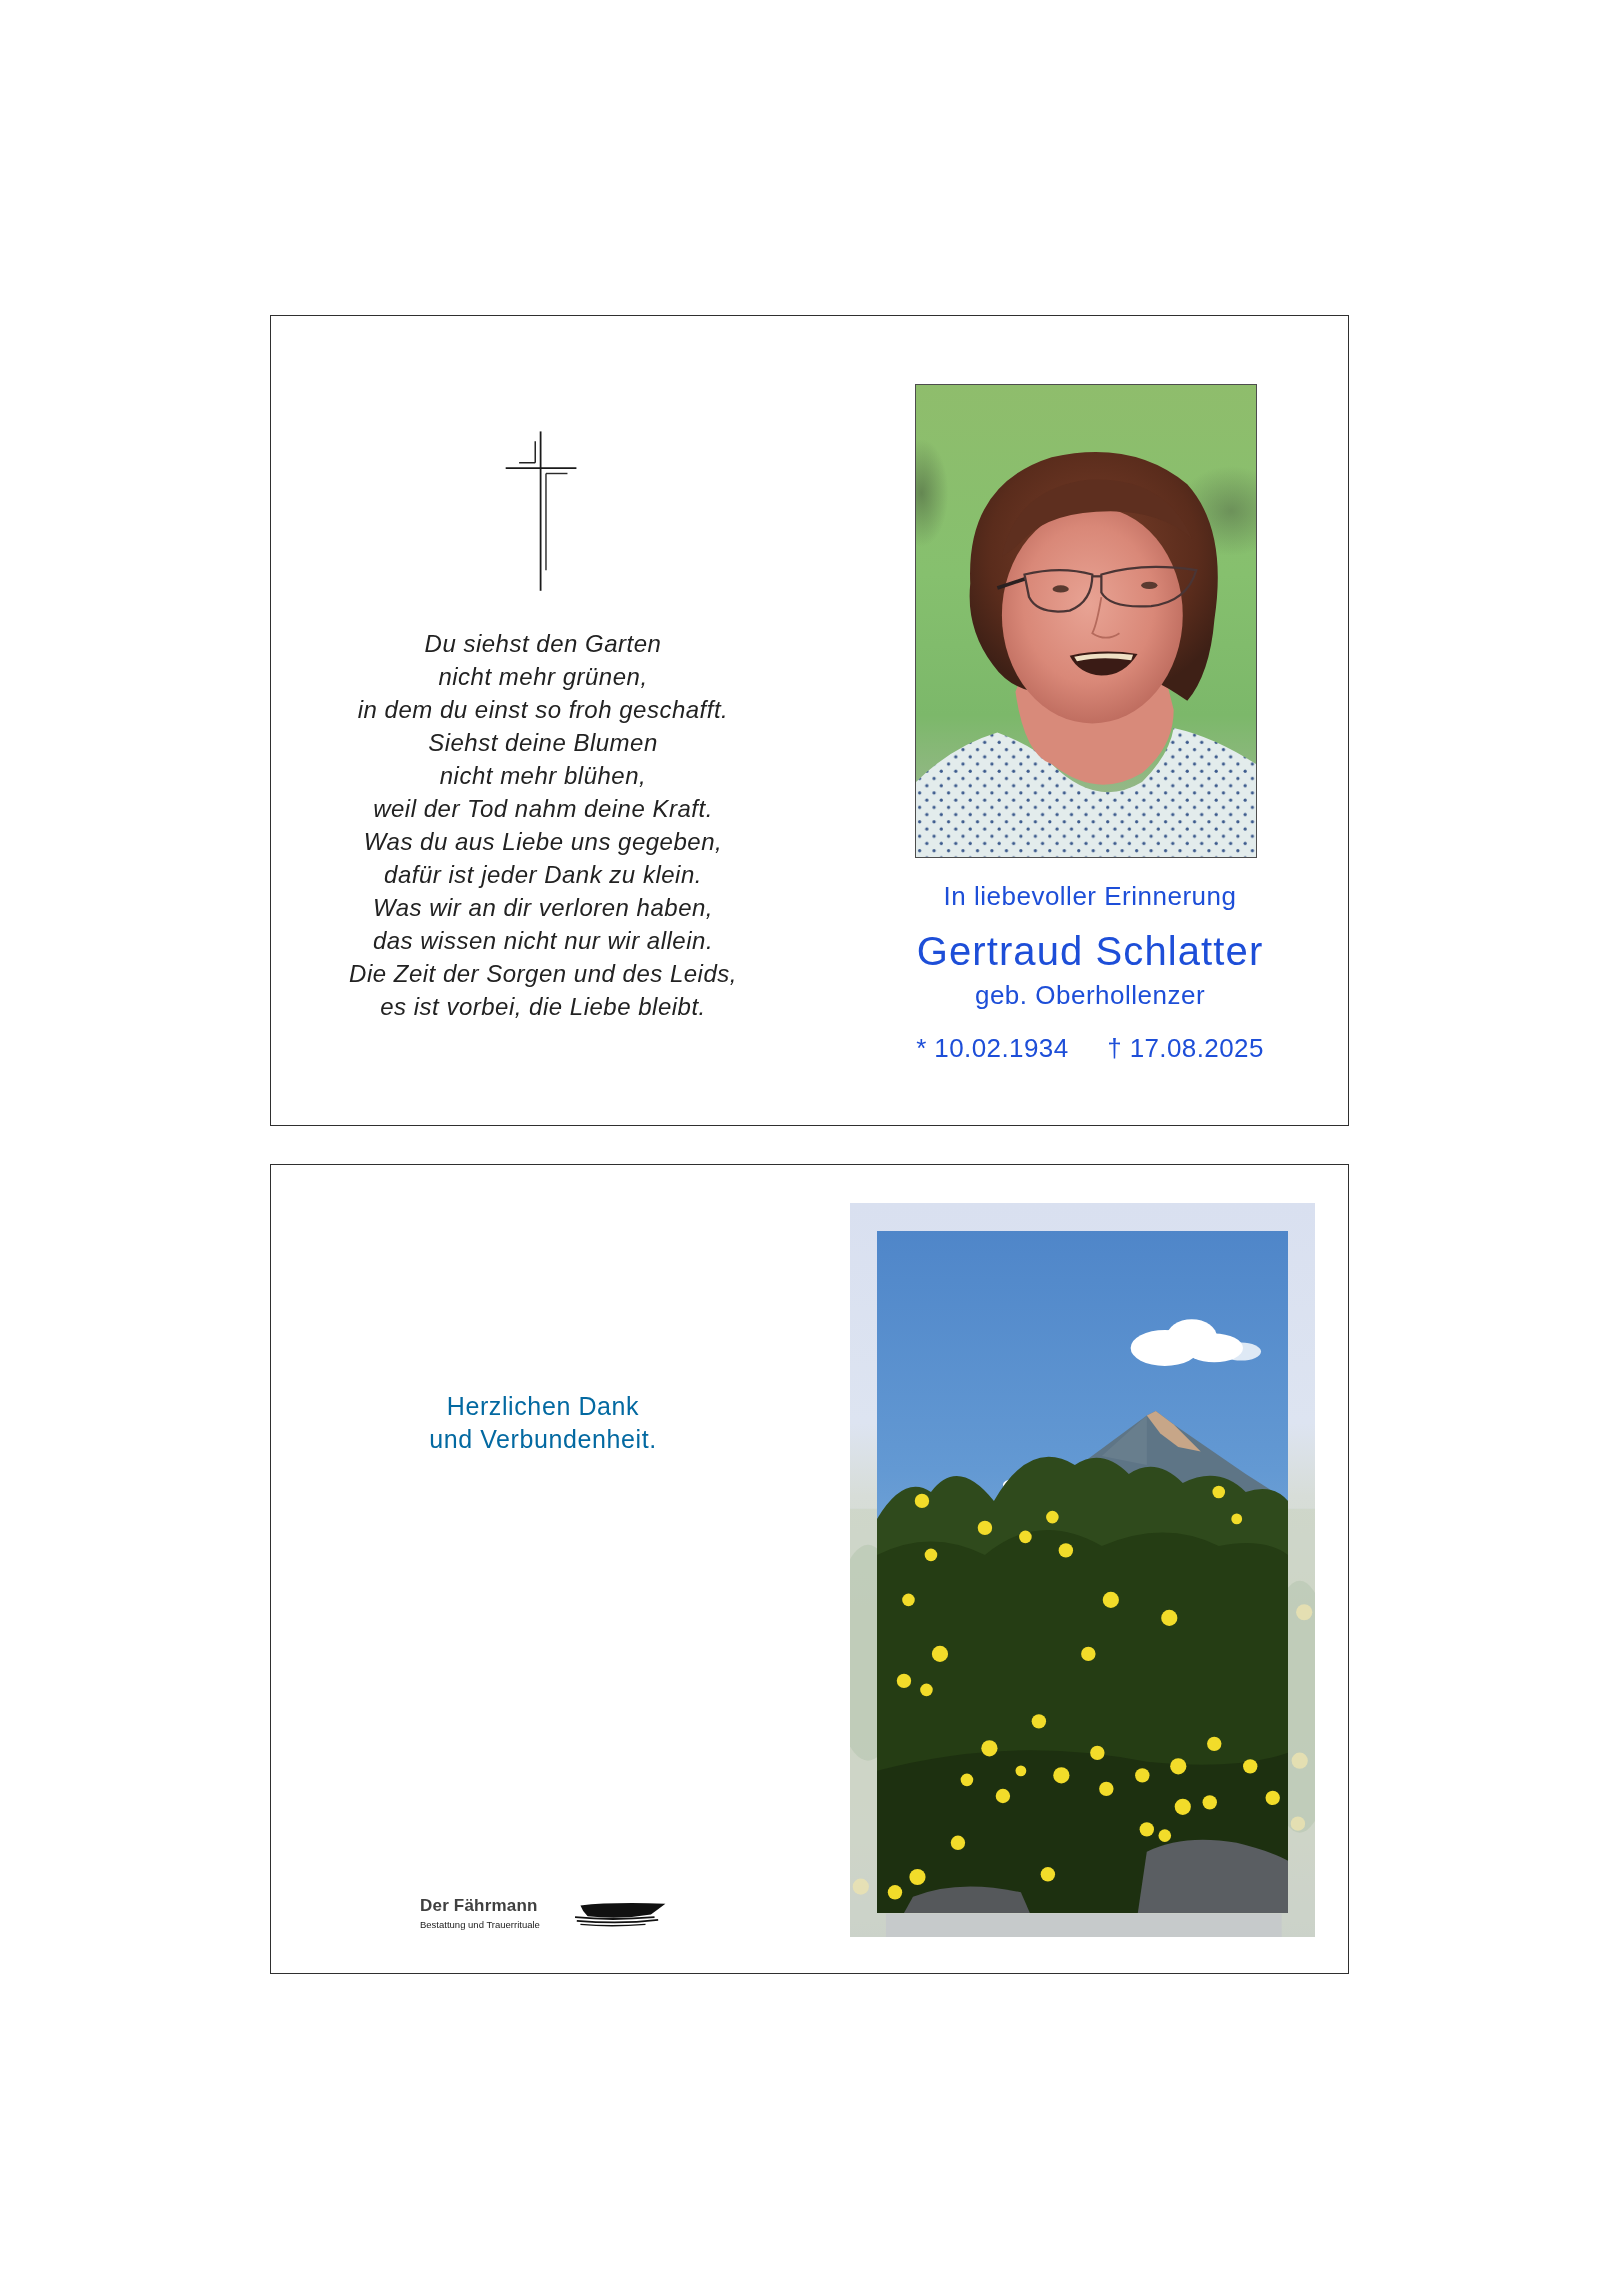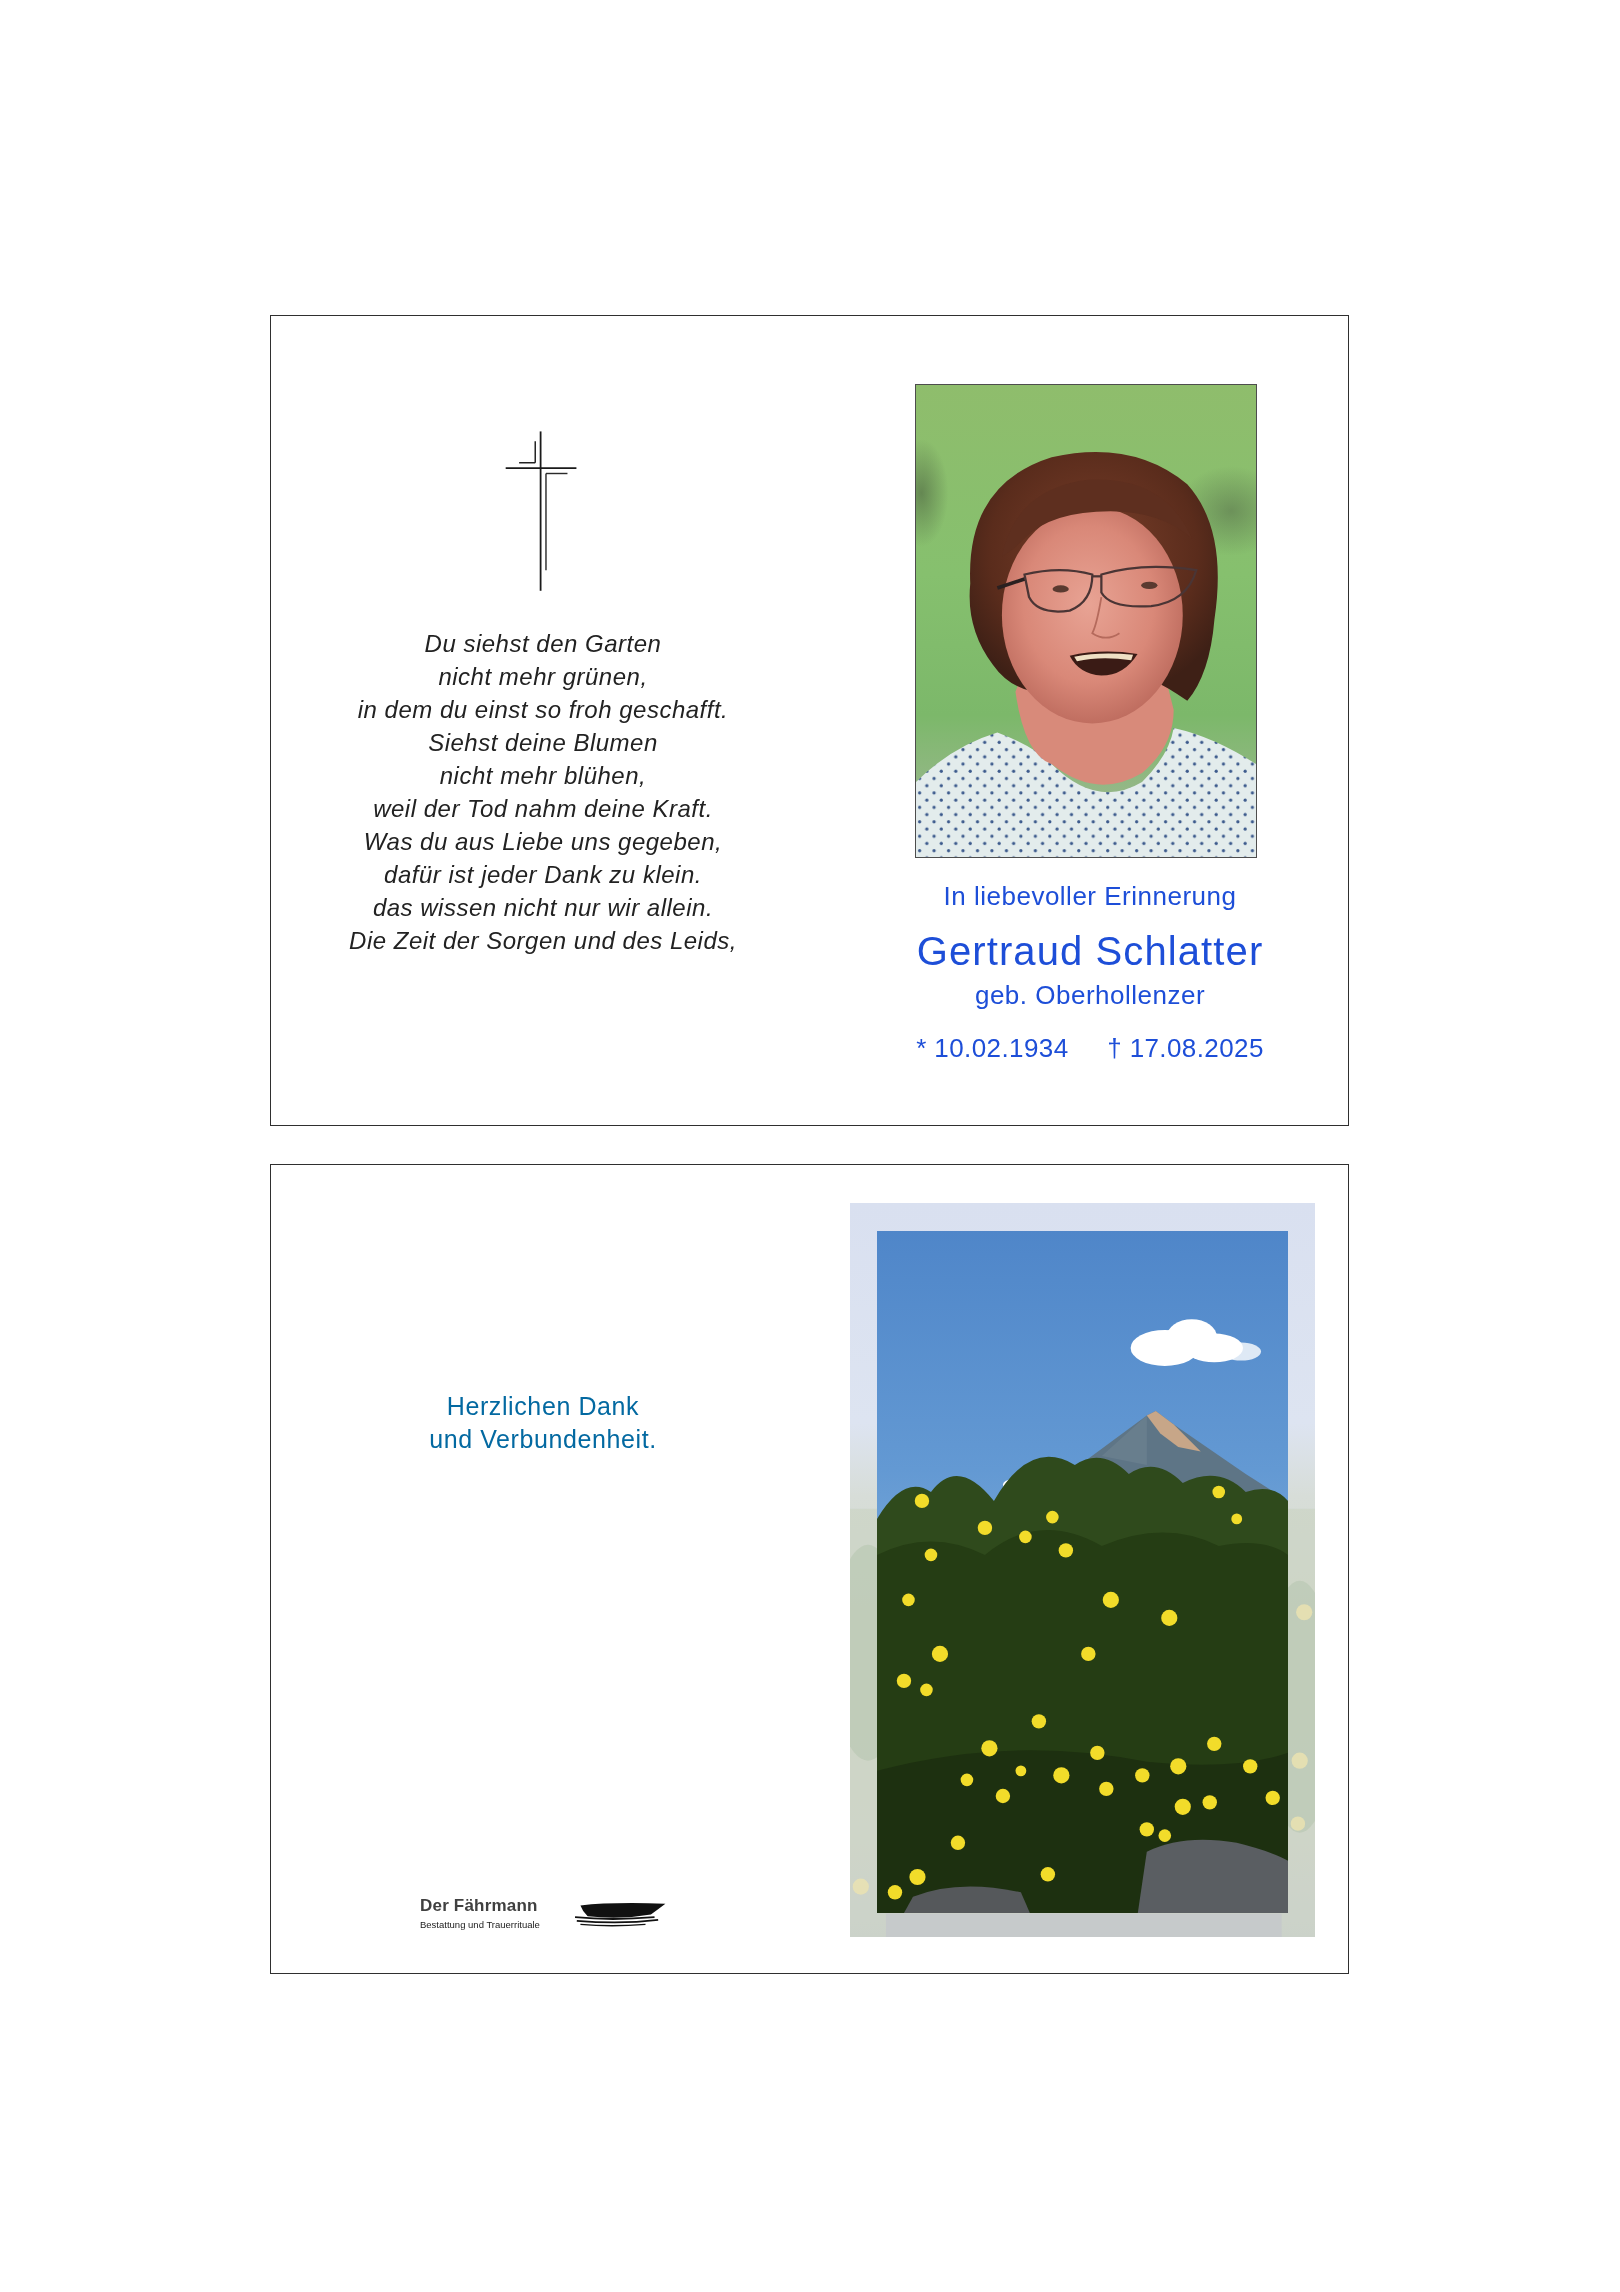--- a/index.html
+++ b/index.html
@@ -200,22 +200,24 @@
 
   <div class="poem">
     <span class="poem-line">Du siehst den Garten</span>
     <span class="poem-line">nicht mehr grünen,</span>
     <span class="poem-line">in dem du einst so froh geschafft.</span>
     <span class="poem-line">Siehst deine Blumen</span>
     <span class="poem-line">nicht mehr blühen,</span>
     <span class="poem-line">weil der Tod nahm deine Kraft.</span>
     <span class="poem-line">Was du aus Liebe uns gegeben,</span>
     <span class="poem-line">dafür ist jeder Dank zu klein.</span>
+    <span class="poem-line">Was wir an dir verloren haben,</span>
     <span class="poem-line">das wissen nicht nur wir allein.</span>
     <span class="poem-line">Die Zeit der Sorgen und des Leids,</span>
+    <span class="poem-line">es ist vorbei, die Liebe bleibt.</span>
   </div>
 
   <div class="portrait" title="Portrait of an elderly woman with brown hair and glasses, smiling, green background">
     <svg viewBox="0 0 376 523" xmlns="http://www.w3.org/2000/svg" preserveAspectRatio="none">
       <defs>
         <radialGradient id="hairG" cx="50%" cy="40%" r="60%">
           <stop offset="0%" stop-color="#7a3f2a"></stop>
           <stop offset="70%" stop-color="#5a2c1c"></stop>
           <stop offset="100%" stop-color="#3e2016"></stop>
         </radialGradient>

